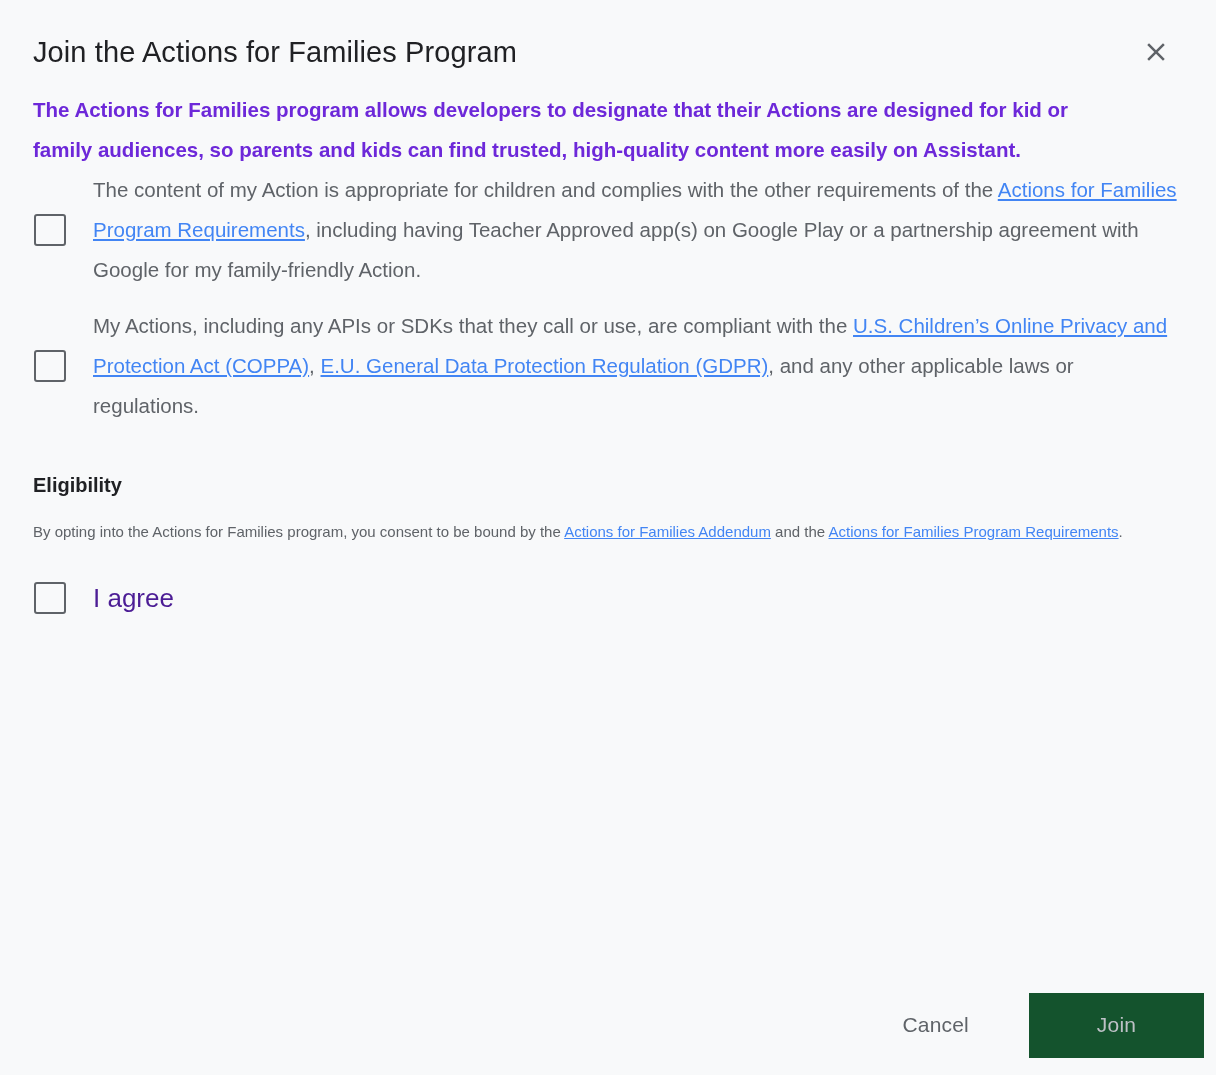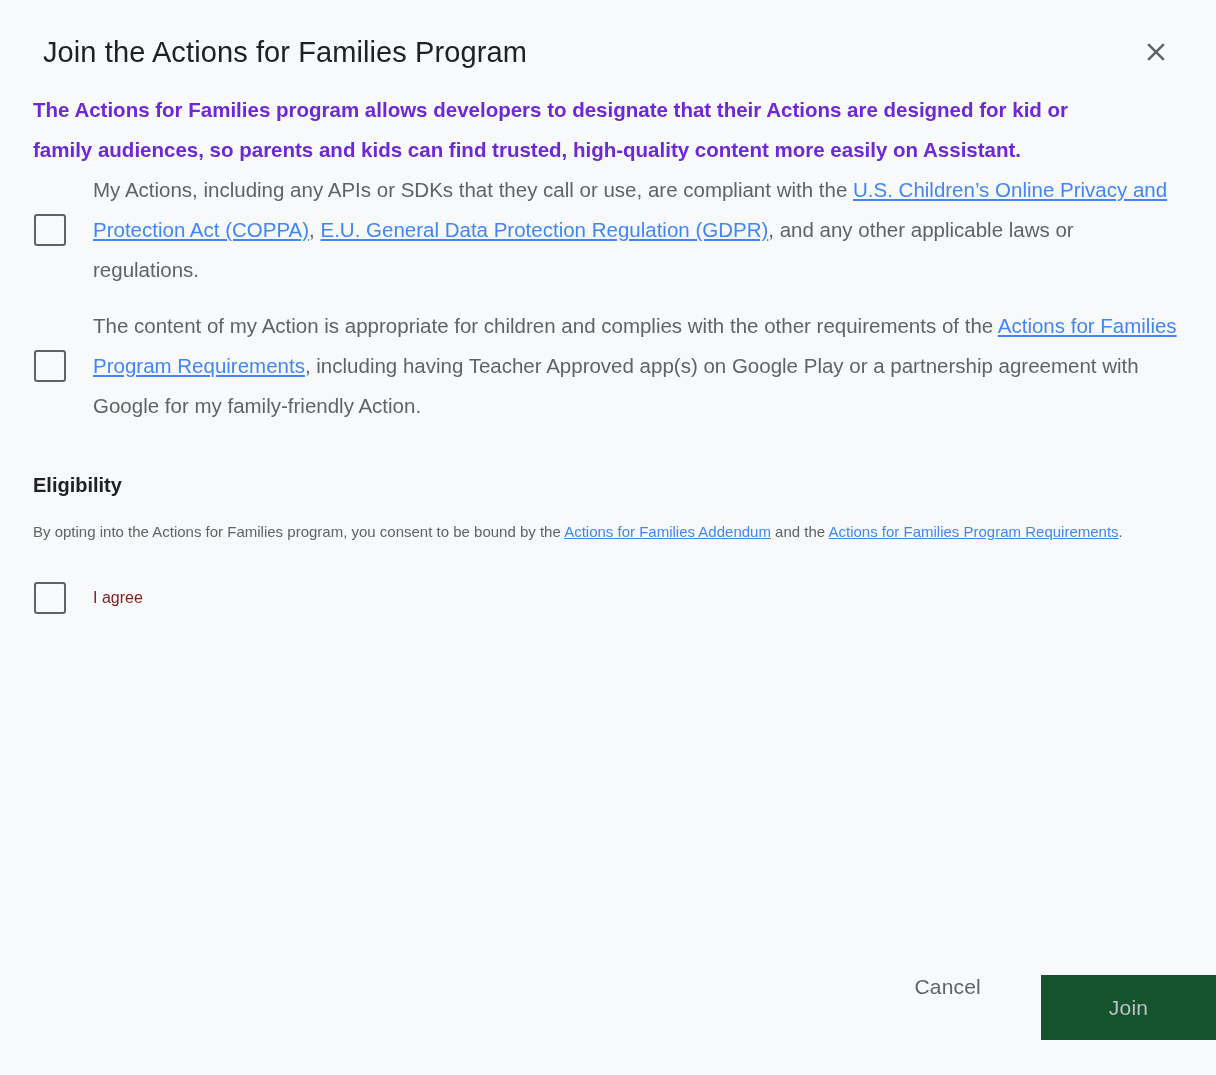--- a/index.html
+++ b/index.html
@@ -20,21 +20,21 @@
     height: 1075px;
     box-sizing: border-box;
     background: #f8f9fa;
     display: flex;
     flex-direction: column;
   }
   .dialog-header {
     display: flex;
     align-items: flex-start;
     justify-content: space-between;
-    padding: 34px 32px 0 43px;
+    padding: 34px 32px 0 33px;
   }
   .dialog-title {
     font-size: 29px;
     line-height: 36px;
     font-weight: 400;
     color: #202124;
     letter-spacing: 0.1px;
   }
   .close-btn {
     width: 40px;
@@ -104,31 +104,31 @@
     color: #5f6368;
     margin-top: 2px;
     max-width: 1160px;
   }
   .agree-row {
     display: flex;
     align-items: center;
     margin-top: 30px;
   }
   .agree-label {
-    font-size: 16px;
+    font-size: 26px;
     line-height: 28px;
-    color: #7f1d1d;
+    color: #4c1d95;
     text-align: center;
   }
 
   .dialog-footer {
     display: flex;
-    align-items: flex-start;
+    align-items: center;
     justify-content: flex-end;
-    padding: 0 0 0 0;
+    padding: 0 12px 0 0;
     height: 100px;
   }
   .btn {
     font-family: "Liberation Sans", sans-serif;
     font-size: 21px;
     line-height: 24px;
     border: none;
     background: transparent;
     cursor: pointer;
     padding: 0;
@@ -165,28 +165,28 @@
   </div>
 
   <div class="dialog-body">
 
     <div class="intro">The Actions for Families program allows developers to designate that their Actions are designed for kid or family audiences, so parents and kids can find trusted, high-quality content more easily on Assistant.</div>
 
 
     <div class="criteria-row">
       <div class="checkbox"></div>
       <div class="criteria-text">
-        <span>My Actions, including any APIs or SDKs that they call or use, are compliant with the </span><a class="link">U.S. Children’s Online Privacy and Protection Act (COPPA)</a><span>, </span><a class="link">E.U. General Data Protection Regulation (GDPR)</a><span>, and any other applicable laws or regulations.</span>
+        <span>The content of my Action is appropriate for children and complies with the other requirements of the </span><a class="link">Actions for Families Program Requirements</a><span>, including having Teacher Approved app(s) on Google Play or a partnership agreement with Google for my family-friendly Action.</span>
       </div>
     </div>
 
     <div class="criteria-row">
       <div class="checkbox"></div>
       <div class="criteria-text">
-        <span>The content of my Action is appropriate for children and complies with the other requirements of the </span><a class="link">Actions for Families Program Requirements</a><span>, including having Teacher Approved app(s) on Google Play or a partnership agreement with Google for my family-friendly Action.</span>
+        <span>My Actions, including any APIs or SDKs that they call or use, are compliant with the </span><a class="link">U.S. Children’s Online Privacy and Protection Act (COPPA)</a><span>, </span><a class="link">E.U. General Data Protection Regulation (GDPR)</a><span>, and any other applicable laws or regulations.</span>
       </div>
     </div>
 
     <div class="section-title">Eligibility</div>
 
     <div class="confirm-text">
       <span>By opting into the Actions for Families program, you consent to be bound by the </span><a class="link">Actions for Families Addendum</a><span> and the </span><a class="link">Actions for Families Program Requirements</a><span>.</span>
     </div>
 
     <div class="agree-row">

